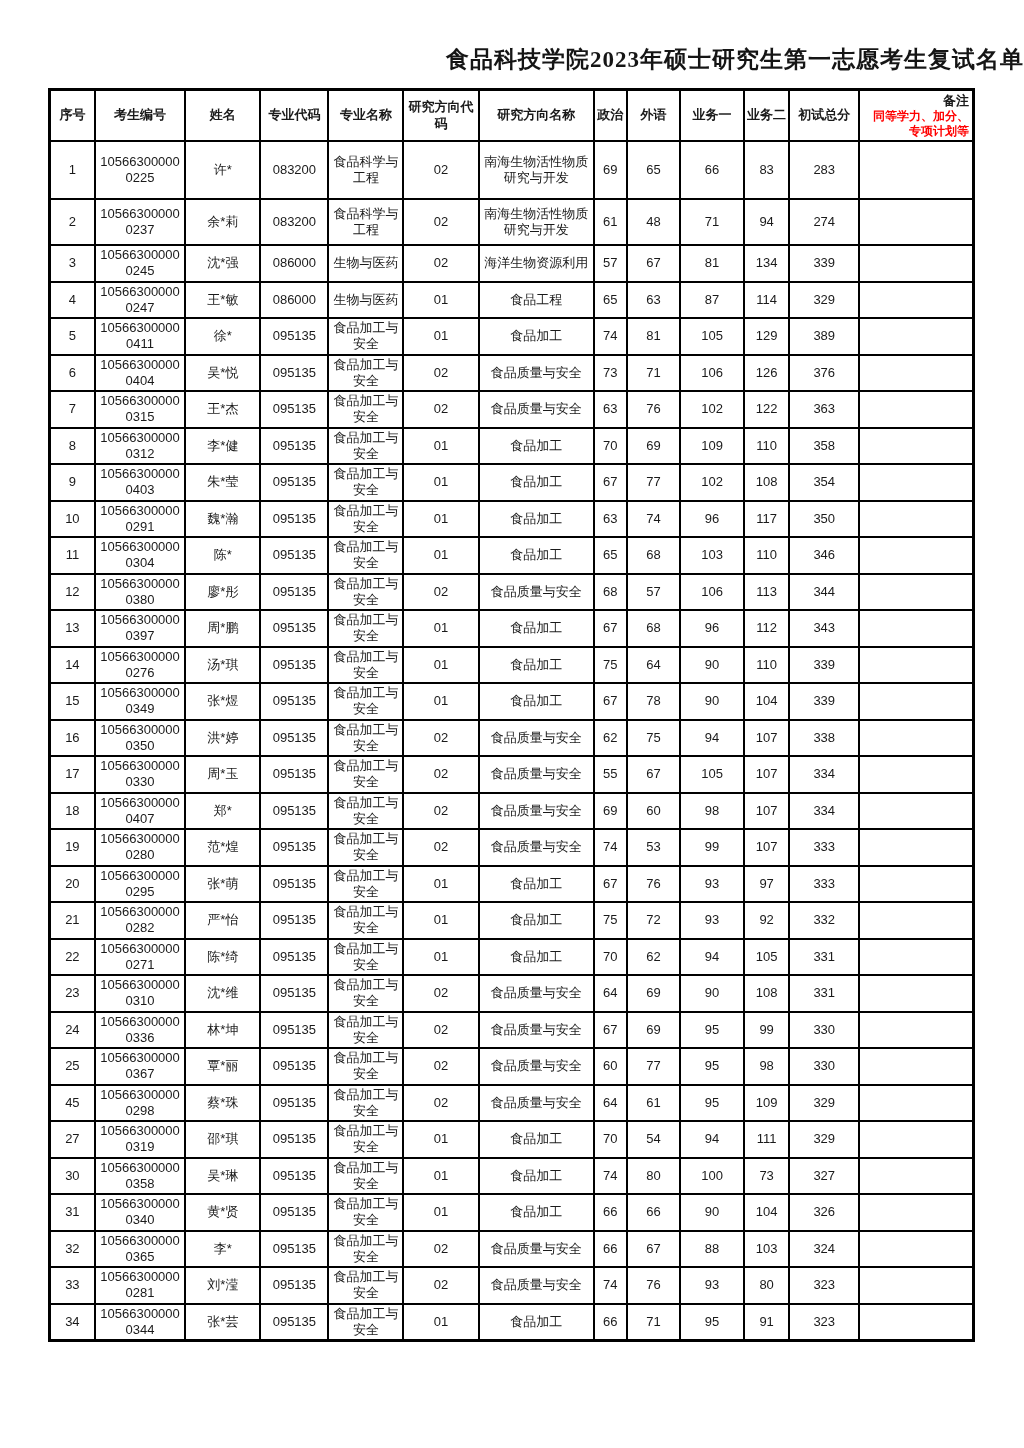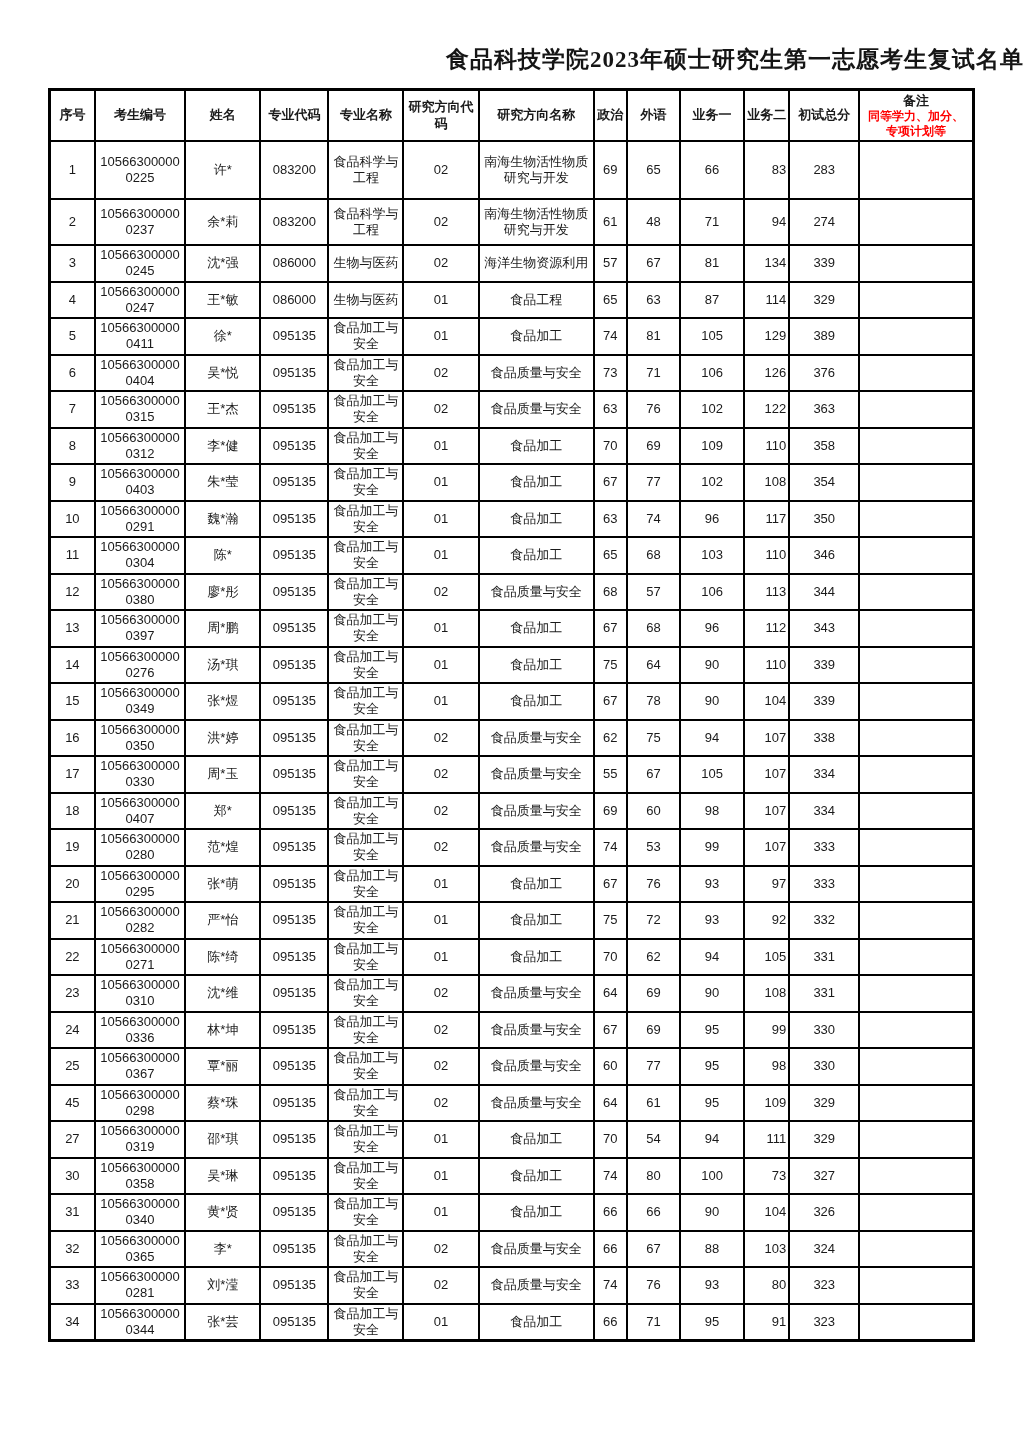--- a/index.html
+++ b/index.html
@@ -45,29 +45,29 @@
   .col-seq            { width: 44px; }
   .col-candidate-id   { width: 88px; }
   .col-name           { width: 73px; }
   .col-major-code     { width: 66px; }
   .col-major-name     { width: 73px; }
   .col-direction-code { width: 73px; }
   .col-direction-name { width: 112px; }
   .col-politics       { width: 32px; }
   .col-foreign-language { width: 52px; }
   .col-business-1     { width: 62px; }
-  .col-business-2     { width: 44px; text-align: right; }
+  .col-business-2     { width: 44px; }
   .col-total-score    { width: 68px; }
   .col-remark         { width: 111px; }
 
   td.col-candidate-id { word-break: break-all; }
   td.col-major-name, td.col-direction-name, td.col-direction-code { word-break: break-all; }
 
   th.remark-head {
-    text-align: center;
+    text-align: right;
     vertical-align: top;
     padding: 2px 3px;
   }
   .remark-note {
     color: #ff0000;
     font-size: 12px;
     font-weight: bold;
     line-height: 1.2;
     word-break: break-all;
   }

